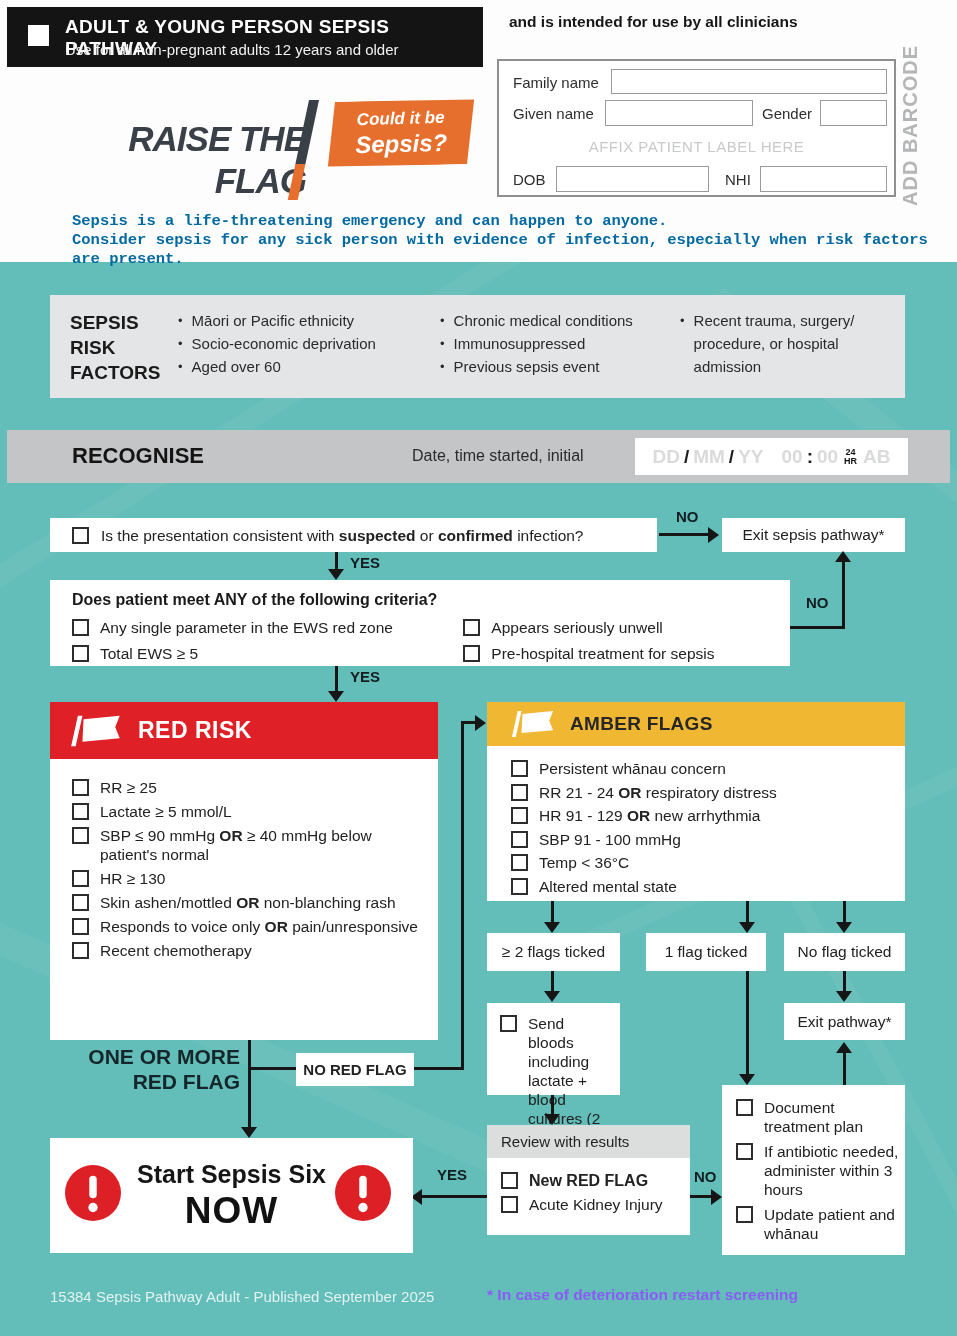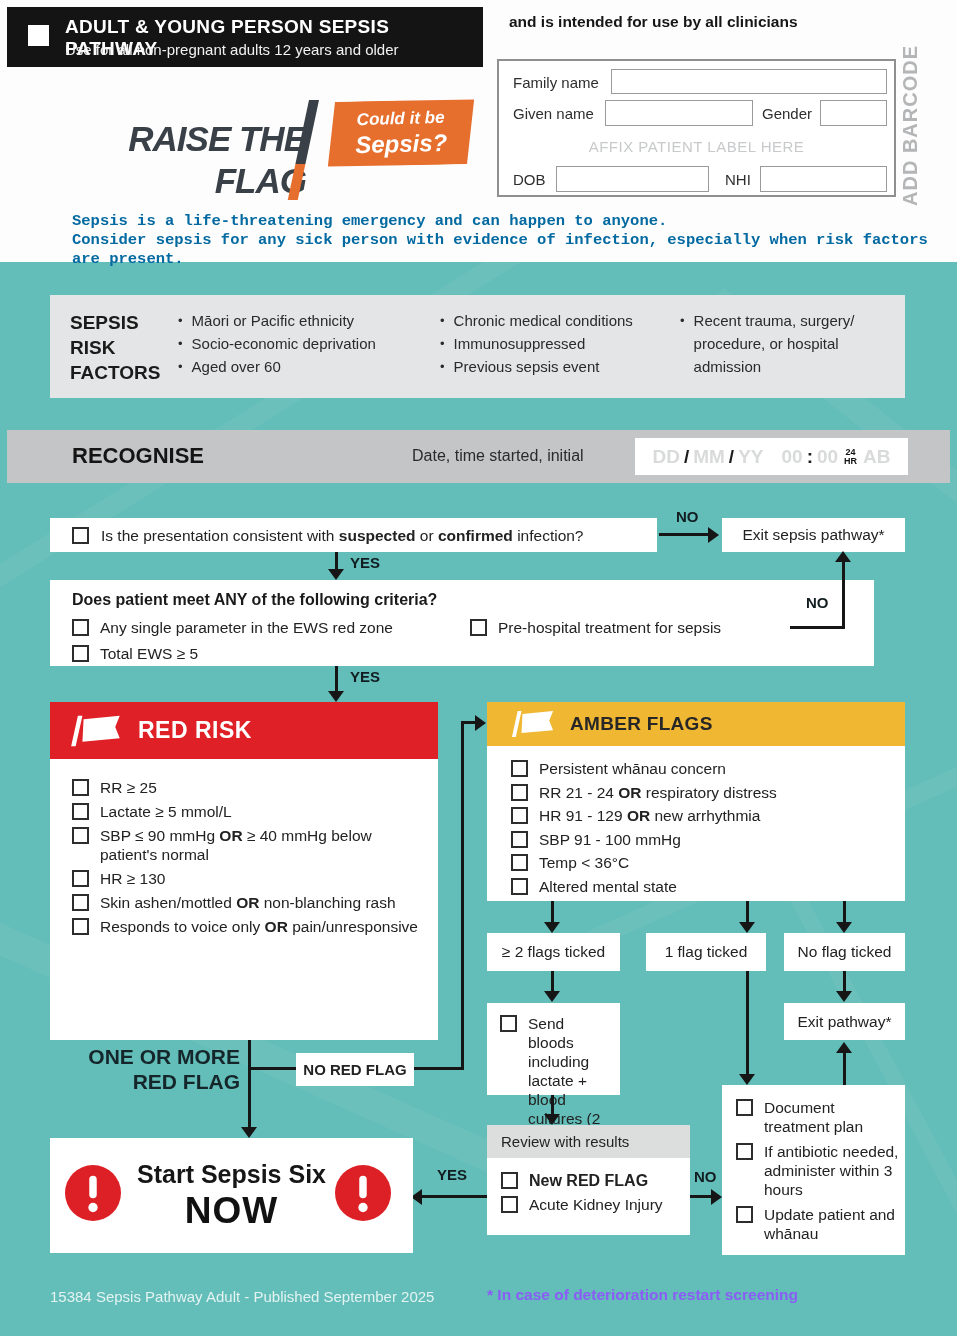--- a/index.html
+++ b/index.html
@@ -61,21 +61,21 @@
   .wbox { position:absolute; background:#fff; color:#222; }
   .cbox { display:flex; align-items:center; justify-content:center; text-align:center; font-size:15.5px; }
   .chk-row { display:flex; align-items:flex-start; gap:11px; margin-bottom:5px; }
   .chk { flex:0 0 17px; width:17px; height:17px; border:2px solid #2d2d2d; background:#fff; margin-top:1px; }
   .chk-label { font-size:15.5px; line-height:19px; color:#222; }
   .chk-label b { font-weight:800; }
 
   .q1 { left:50px; top:518px; width:607px; height:34px; display:flex; align-items:center; gap:12px; padding-left:22px; font-size:15.5px; }
   .exit1 { left:722px; top:518px; width:183px; height:34px; }
 
-  .criteria { left:50px; top:580px; width:824px; height:86px; padding:11px 12px 0 22px; }
+  .criteria { left:50px; top:580px; width:740px; height:86px; padding:11px 12px 0 22px; }
   .crit-head { font-size:16px; font-weight:800; margin-bottom:9px; color:#1a1a1a; }
   .crit-cols { display:flex; }
   .crit-col1 { width:398px; } .crit-col2 { width:320px; }
   .crit-cols .chk-row { margin-bottom:7px; }
 
   .red-head { position:absolute; left:50px; top:702px; width:388px; height:57px; background:#e02027;
     display:flex; align-items:center; gap:16px; padding-left:20px; }
   .red-head .ttl { color:#fff; font-size:23px; font-weight:800; letter-spacing:.5px; }
   .red-body { left:50px; top:759px; width:388px; height:281px; padding:19px 12px 0 22px; }
 
@@ -260,20 +260,24 @@
             <span class="chk-label"><span>Any single parameter in the EWS red zone</span></span>
           </div>
           <div class="chk-row">
             <span class="chk"></span>
             <span class="chk-label"><span>Total EWS ≥ 5</span></span>
           </div>
         </div>
       <div class="crit-col2">
           <div class="chk-row">
             <span class="chk"></span>
+            <span class="chk-label"><span>Appears seriously unwell</span></span>
+          </div>
+          <div class="chk-row">
+            <span class="chk"></span>
             <span class="chk-label"><span>Pre-hospital treatment for sepsis</span></span>
           </div>
         </div>
     </div>
   </div>
   <div class="lh" style="left:790px;top:626px;width:55px"></div>
   <div class="lv" style="left:842px;top:561px;height:68px"></div>
   <div class="tri tri-u" style="left:835px;top:551px"></div>
   <div class="lab" style="left:806px;top:594px">NO</div>
 
@@ -305,20 +309,24 @@
         <span class="chk"></span>
         <span class="chk-label"><span>HR ≥ 130</span></span>
       </div>
       <div class="chk-row">
         <span class="chk"></span>
         <span class="chk-label"><span>Skin ashen/mottled </span><b>OR</b><span> non-blanching rash</span></span>
       </div>
       <div class="chk-row">
         <span class="chk"></span>
         <span class="chk-label"><span>Responds to voice only </span><b>OR</b><span> pain/unresponsive</span></span>
+      </div>
+      <div class="chk-row">
+        <span class="chk"></span>
+        <span class="chk-label"><span>Recent chemotherapy</span></span>
       </div>
     </div>
 
   <div class="amber-head">
     <svg width="44" height="30" viewBox="0 0 92 62">
       <polygon points="14,4 22,4 10,58 2,58" fill="#fff"></polygon>
       <path d="M24 10 L88 4 L80 24 L88 44 L22 50 Z" fill="#fff"></path>
     </svg>
     <span class="ttl">AMBER FLAGS</span>
   </div>

